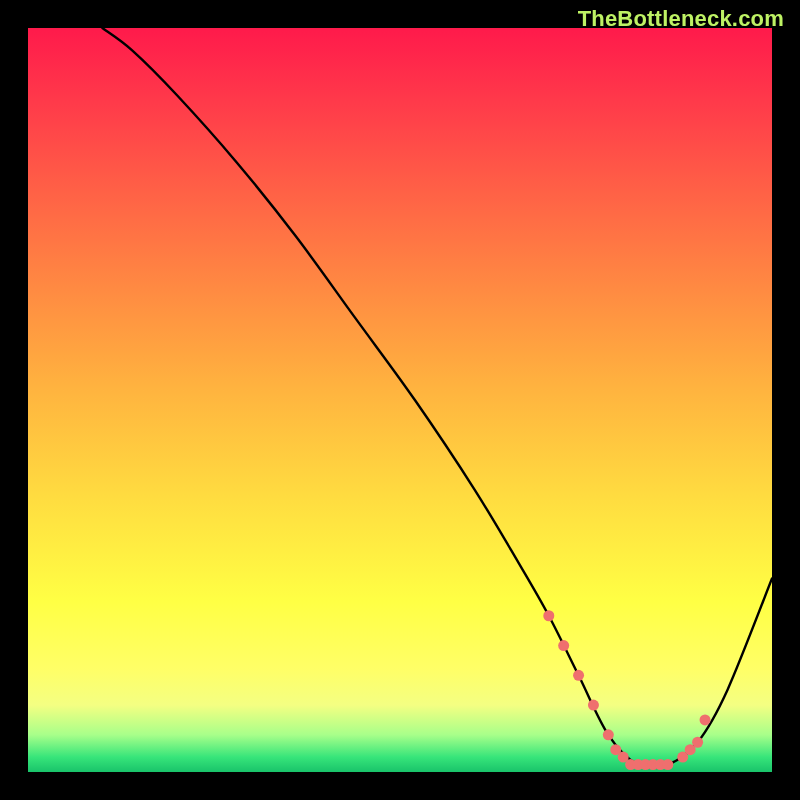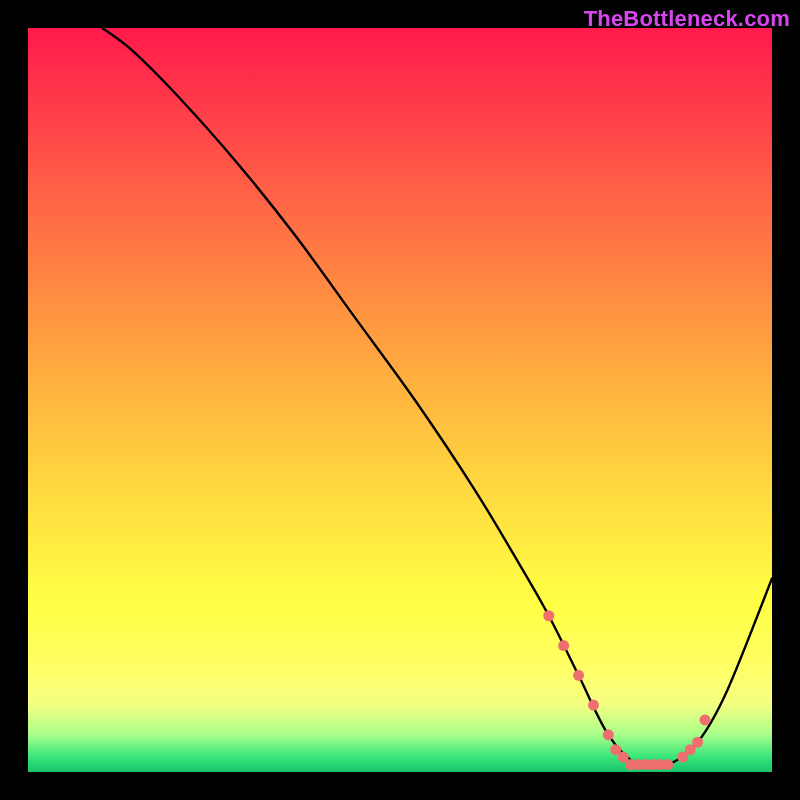--- a/index.html
+++ b/index.html
@@ -6,25 +6,25 @@
   html, body { width: 800px; height: 800px; overflow: hidden; background: #000; }
   .frame {
     position: relative;
     width: 800px;
     height: 800px;
     background: #000;
   }
   .watermark {
     position: absolute;
     top: 6px;
-    right: 10px;
+    right: 16px;
     font-family: Arial, Helvetica, sans-serif;
     font-size: 22px;
     font-weight: 600;
-    color: #d946ef;
+    color: #bef264;
     letter-spacing: 0.2px;
     z-index: 5;
     text-align: center;
   }
   .plot {
     position: absolute;
     left: 28px;
     top: 28px;
     width: 744px;
     height: 744px;

